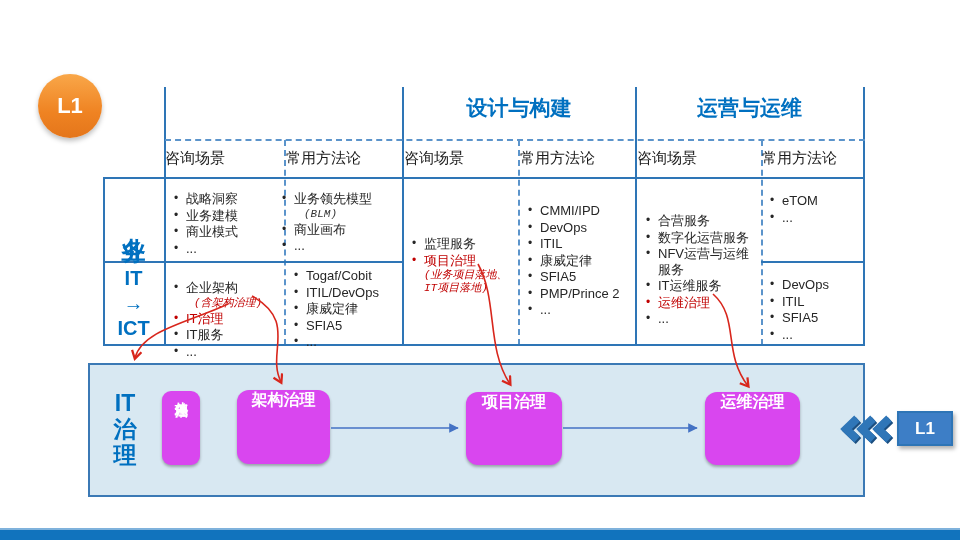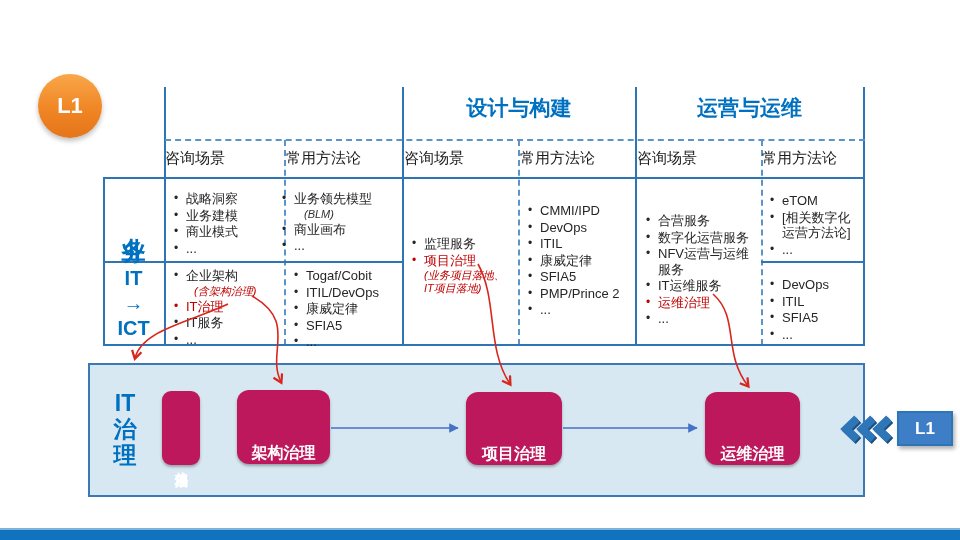--- a/index.html
+++ b/index.html
@@ -19,29 +19,29 @@
   .sub-h{position:absolute;top:149px;height:22px;text-align:left;font-size:15px;color:#1a1a1a;}
   .vlabel{position:absolute;display:flex;align-items:center;justify-content:center;
           color:#0070c0;font-weight:bold;}
   .vtext{writing-mode:vertical-rl;text-orientation:upright;letter-spacing:2px;}
   .itlabel{position:absolute;display:flex;flex-direction:column;align-items:center;justify-content:center;
            color:#0070c0;font-weight:bold;font-size:20px;line-height:1.25;}
   .cell{position:absolute;font-size:13px;color:#262626;line-height:15.5px;}
   .li{position:relative;padding-left:14px;margin:1px 0;}
   .li::before{content:"•";position:absolute;left:2px;top:0;font-size:12px;}
   .red{color:#c00000;}
-  .note{padding-left:14px;font-style:italic;font-size:11px;line-height:13px;}
+  .note{padding-left:14px;font-style:italic;font-size:11px;line-height:13px;font-family:Liberation Mono, monospace;}
   .note.dim{color:#333;}
   
   .panel{position:absolute;left:88px;top:363px;width:777px;height:134px;background:#d8e8f2;
          border:2px solid #3b79b5;box-sizing:border-box;}
   .gov-label{position:absolute;left:100px;top:372px;width:50px;height:116px;display:flex;flex-direction:column;
              align-items:center;justify-content:center;color:#0070c0;font-size:23px;font-weight:bold;line-height:1.12;}
-  .redbox{position:absolute;background:#be185d;border-radius:12px;color:#fff;font-weight:bold;
-          display:flex;align-items:flex-end;justify-content:center;box-shadow:0 2px 3px rgba(0,0,0,0.3);}
+  .redbox{position:absolute;background:#d946ef;border-radius:12px;color:#fff;font-weight:bold;
+          display:flex;align-items:flex-start;justify-content:center;box-shadow:0 2px 3px rgba(0,0,0,0.3);}
   .overlay{position:absolute;left:0;top:0;pointer-events:none;}
   .l1-tag{position:absolute;left:897px;top:411px;width:56px;height:35px;background:#3d7ec6;
           border:2px solid #2e75b6;box-sizing:border-box;display:flex;align-items:center;justify-content:center;
           color:#fff;font-size:17px;font-weight:bold;box-shadow:2px 3px 4px rgba(0,0,0,0.3);}
   .footer{position:absolute;left:0;top:528px;width:960px;height:12px;background:#1173bd;
           border-top:2px solid #7fb2dc;box-sizing:border-box;}
 </style>
 </head>
 <body>
 
@@ -91,21 +91,21 @@
     <div class="li">商业模式</div>
     <div class="li">...</div>
   </div>
   <div class="cell" style="left:280px;top:190px;width:106px">
     <div class="li">业务领先模型</div>
     <div class="note dim" style="padding-left:24px">(BLM)</div>
     <div class="li">商业画布</div>
     <div class="li">...</div>
   </div>
 
-  <div class="cell" style="left:172px;top:267px;width:108px">
+  <div class="cell" style="left:172px;top:279px;width:108px">
     <div class="li">企业架构</div>
     <div class="note red" style="padding-left:22px">(含架构治理)</div>
     <div class="li red">IT治理</div>
     <div class="li">IT服务</div>
     <div class="li">...</div>
   </div>
   <div class="cell" style="left:292px;top:267px;width:106px">
     <div class="li">Togaf/Cobit</div>
     <div class="li">ITIL/DevOps</div>
     <div class="li">康威定律</div>
@@ -132,21 +132,20 @@
   <div class="cell" style="left:644px;top:212px;width:114px">
     <div class="li">合营服务</div>
     <div class="li">数字化运营服务</div>
     <div class="li">NFV运营与运维服务</div>
     <div class="li">IT运维服务</div>
     <div class="li red">运维治理</div>
     <div class="li">...</div>
   </div>
   <div class="cell" style="left:768px;top:192px;width:92px">
     <div class="li">eTOM</div>
-    <div class="li">[相关数字化运营方法论]</div>
     <div class="li">...</div>
   </div>
   <div class="cell" style="left:768px;top:276px;width:92px">
     <div class="li">DevOps</div>
     <div class="li">ITIL</div>
     <div class="li">SFIA5</div>
     <div class="li">...</div>
   </div>
 
   <div class="panel"></div>

